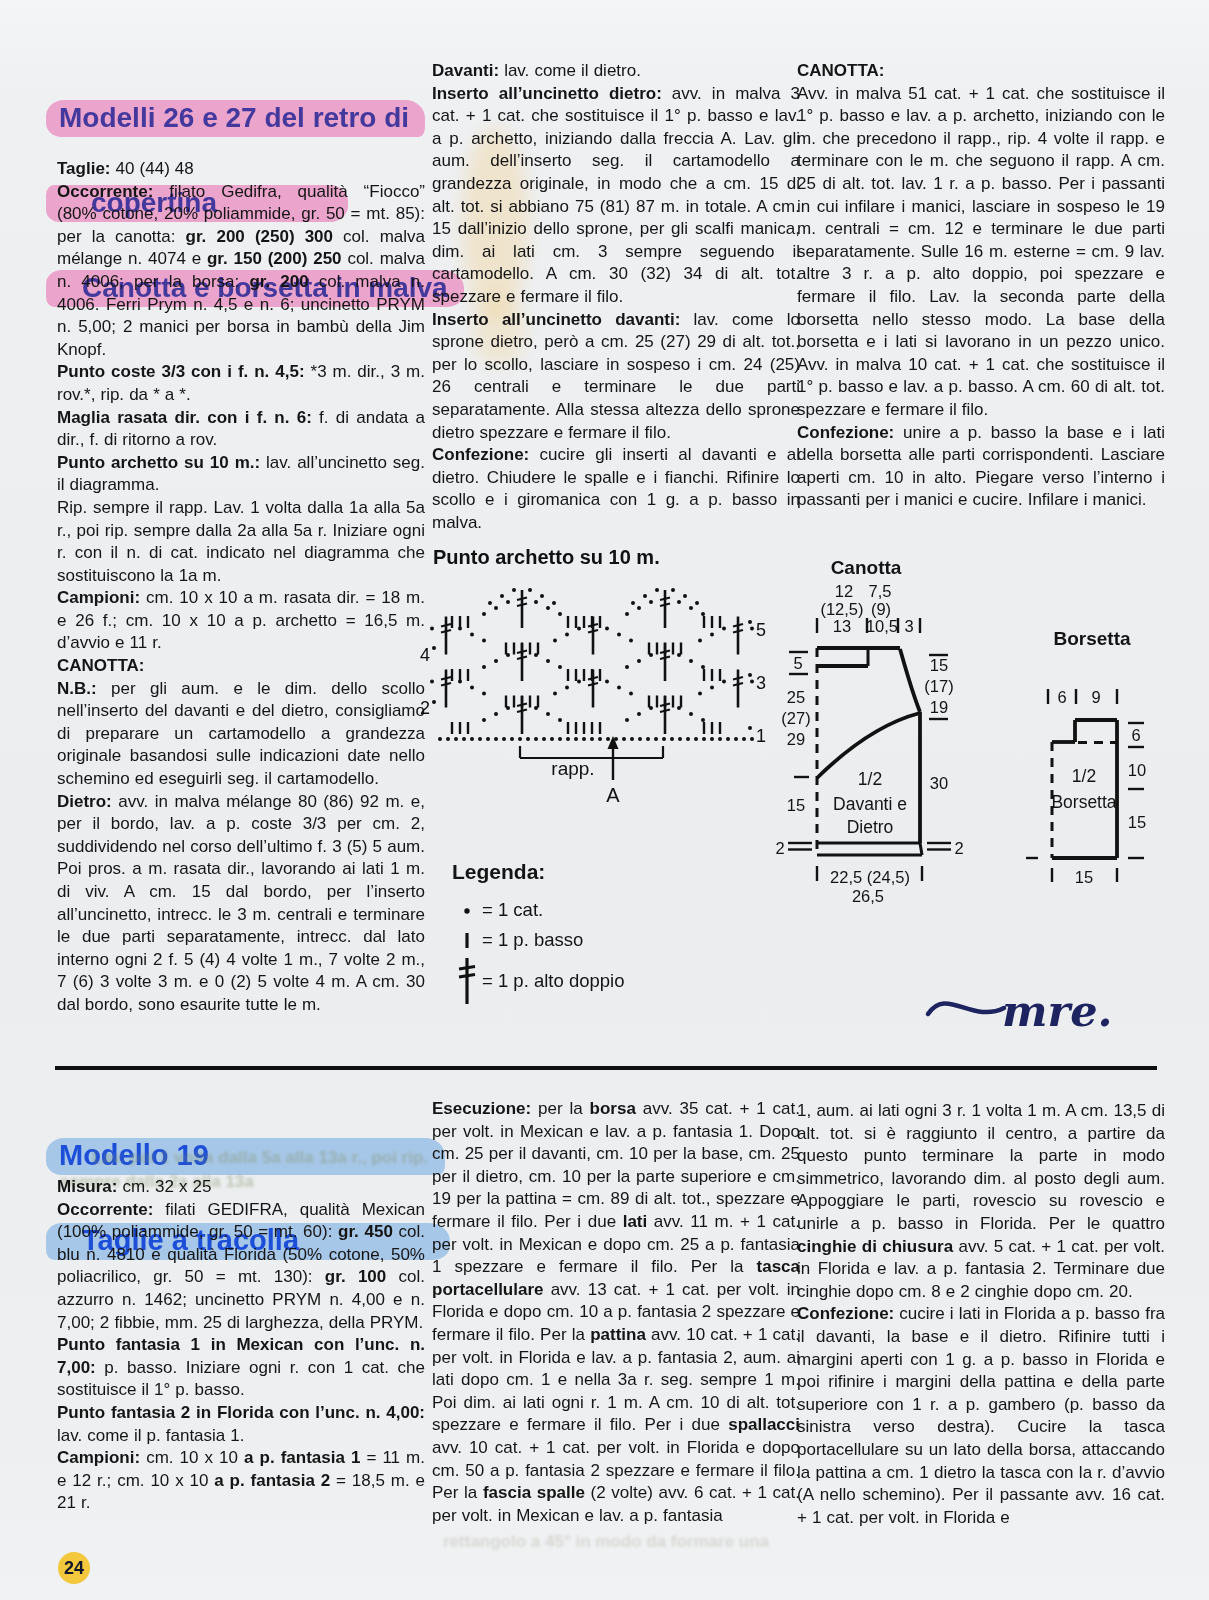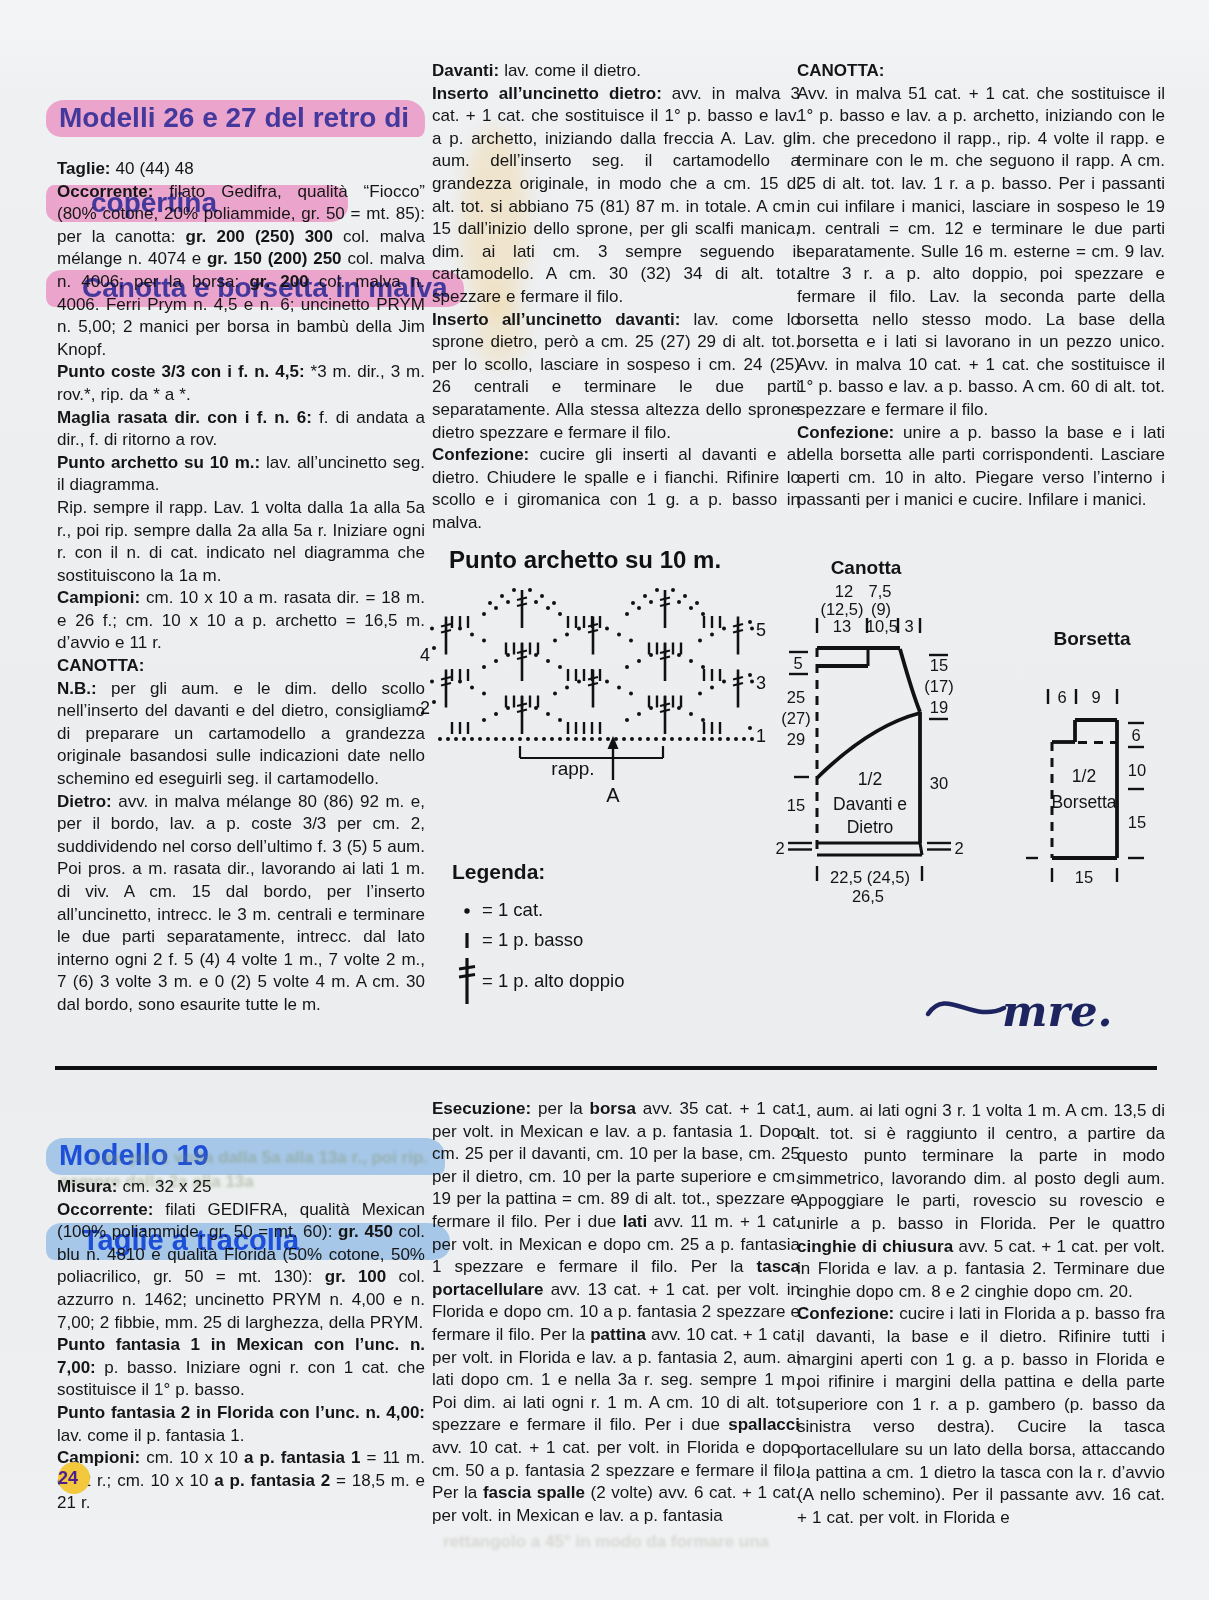--- a/index.html
+++ b/index.html
@@ -31,43 +31,43 @@
   
   .col{position:absolute;width:368px;text-align:justify;color:#151515;}
   .col p{margin:0;font-size:17px;line-height:22.6px;word-spacing:.02em;}
   #col1-top{left:57px;top:158px;}
   #col2-top{left:432px;top:60px;}
   #col3-top{left:797px;top:60px;}
   #col1-bot{left:57px;top:1176px;}
   #col2-bot{left:432px;top:1098px;}
   #col3-bot{left:797px;top:1100px;}
   
-  .chart-heading{position:absolute;left:449px;top:546px;font-size:24px;font-weight:bold;color:#111;}
+  .chart-heading{position:absolute;left:433px;top:546px;font-size:20px;font-weight:bold;color:#111;}
   #stitch-chart-svg{position:absolute;left:420px;top:588px;}
   #legend{position:absolute;left:452px;top:860px;color:#141414;}
   .legend-title{font-size:21px;font-weight:bold;margin-bottom:12px;}
   .legend-row{display:flex;align-items:center;margin-bottom:2px;}
   .legend-sym{width:30px;display:flex;justify-content:center;align-items:center;}
   .legend-text{font-size:18.5px;}
   
   .sch text{font-family:"Liberation Sans",sans-serif;fill:#141414;}
   .sch .t17{font-size:16.5px;}
   .sch .t18{font-size:17.5px;}
   .sch .schtitle{font-size:19px;font-weight:bold;}
   .sch .ln{stroke:#121212;stroke-width:3.8;fill:none;stroke-linecap:butt;}
   .sch .ln3{stroke:#121212;stroke-width:3;fill:none;}
   .sch .thin{stroke:#121212;stroke-width:2.4;fill:none;}
   .sch .dash{stroke:#121212;stroke-width:3;fill:none;stroke-dasharray:9 7;}
   #canotta-svg{position:absolute;left:770px;top:552px;}
   #borsetta-svg{position:absolute;left:1022px;top:622px;}
   
   .rule{position:absolute;left:55px;top:1066px;width:1102px;height:4px;background:#101010;}
-  .page-badge{position:absolute;left:58px;top:1462px;width:32px;height:32px;border-radius:50%;
-              background:#f3c83c;display:flex;align-items:center;justify-content:flex-start;
-              font-weight:bold;font-size:18px;color:#4c1d95;}
+  .page-badge{position:absolute;left:58px;top:1552px;width:32px;height:32px;border-radius:50%;
+              background:#f3c83c;display:flex;align-items:center;justify-content:center;
+              font-weight:bold;font-size:18px;color:#0f172a;}
   #signature-svg{position:absolute;left:920px;top:958px;}
   #signature-svg text{font-family:"DejaVu Serif",serif;font-style:italic;font-weight:bold;font-size:43px;fill:#1d2460;}
 </style>
 </head>
 <body>
 
 <div id="page">
 
   <div class="blob blob1"></div>
   <div class="blob blob2"></div>

